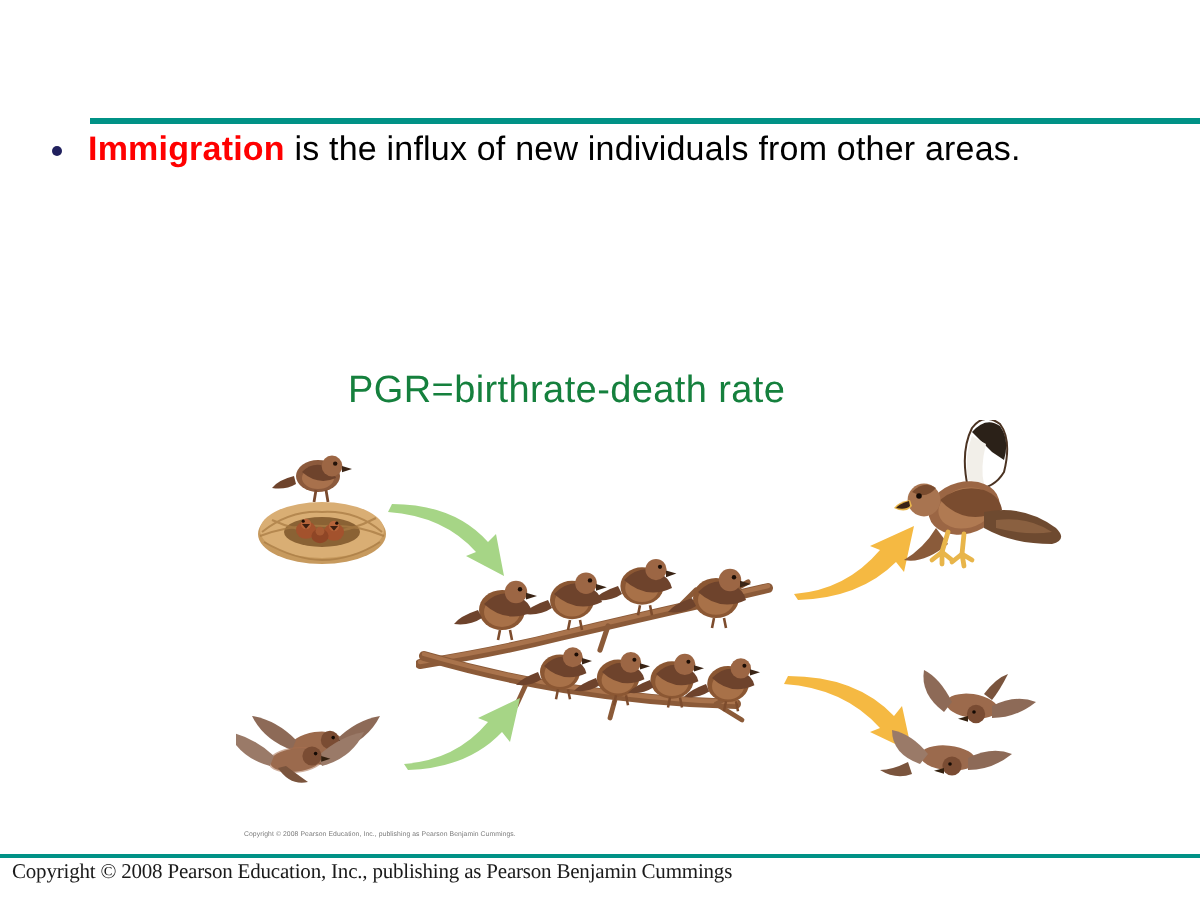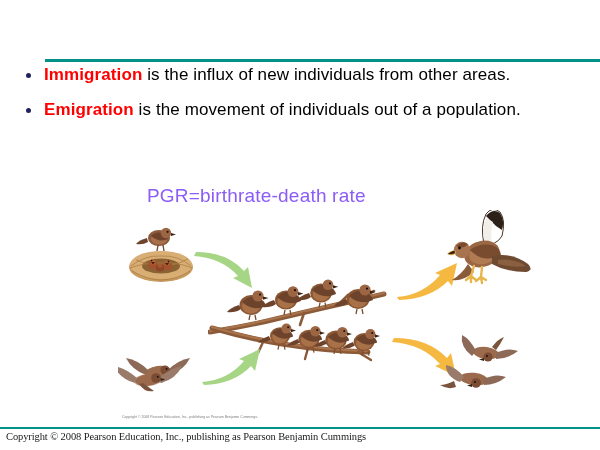--- a/index.html
+++ b/index.html
@@ -56,24 +56,24 @@
     letter-spacing: 0.1px;
   }
   .kw {
     color: #ff0000;
     font-weight: bold;
   }
 
   
   .pgr {
     position: absolute;
-    left: 147px;
+    left: 174px;
     top: 185px;
     font-size: 19px;
-    color: #8b5cf6;
+    color: #15803d;
     letter-spacing: 0.2px;
   }
 
   
   .figure {
     position: absolute;
     left: 0;
     top: 210px;
     width: 600px;
     height: 210px;
@@ -136,24 +136,20 @@
 
   <div class="top-rule"></div>
 
   <div class="bullets">
 
     <div class="bullet-row">
       <span class="bullet-dot"></span>
       <span class="bullet-text"><span class="kw">Immigration</span><span> is the influx of new individuals from other areas.</span></span>
     </div>
 
-    <div class="bullet-row">
-      <span class="bullet-dot"></span>
-      <span class="bullet-text"><span class="kw">Emigration</span><span> is the movement of individuals out of a population.</span></span>
-    </div>
 
   </div>
 
   <div class="pgr">PGR=birthrate-death rate</div>
 
   <div class="figure">
 
     <div class="fig-item nest-group">
       <svg width="80" height="62" viewBox="0 0 80 62">
 

